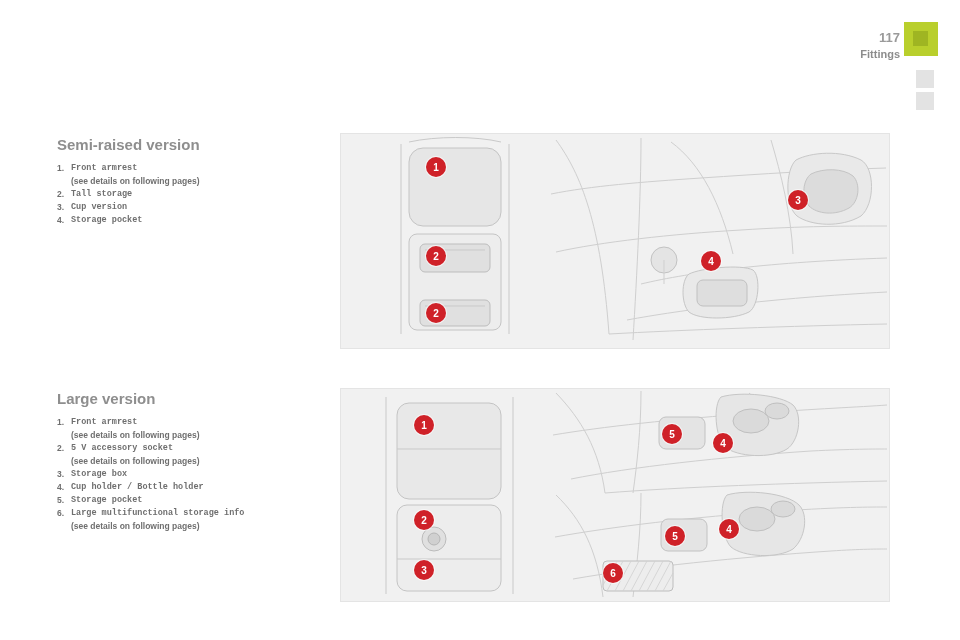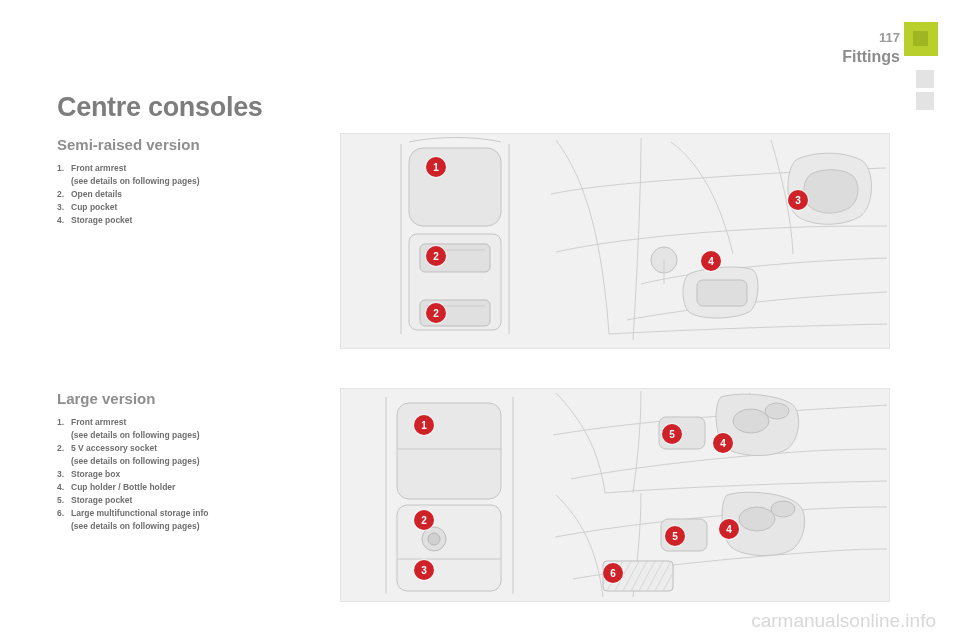--- a/index.html
+++ b/index.html
@@ -25,21 +25,21 @@
   }
   .corner-sq.s1{top:70px;}
   .corner-sq.s2{top:92px;}
 
   .page-number{
     position:absolute;right:60px;top:30px;
     font-size:13px;font-weight:bold;color:#9a9a9a;letter-spacing:0px;
   }
   .section-label{
     position:absolute;right:60px;top:48px;
-    font-size:16px;font-weight:bold;color:#8c8c8c;
+    font-size:11px;font-weight:bold;color:#8c8c8c;
   }
 
   
   .main-title{
     position:absolute;left:57px;top:92px;
     font-size:27px;font-weight:bold;color:#7d7d7d;
     letter-spacing:-0.3px;
   }
   .sub-title{
     position:absolute;left:57px;
@@ -50,21 +50,21 @@
 
   
   .legend{
     position:absolute;left:57px;width:250px;
     font-size:8.5px;font-weight:bold;color:#6f6f6f;line-height:13px;
   }
   .legend.a{top:162px;}
   .legend.b{top:416px;}
   .legend .row{display:flex;}
   .legend .num{width:14px;flex:0 0 14px;}
-  .legend .txt{flex:1;}
+  .legend .txt{flex:1;font-family:Liberation Mono, monospace;}
   .legend .sub{padding-left:14px;}
 
   
   .panel{
     position:absolute;background:#f1f1f1;border:1px solid #e4e4e4;
   }
   .panel.top{left:340px;top:133px;width:548px;height:214px;}
   .panel.bottom{left:340px;top:388px;width:548px;height:212px;}
 
   .fig{position:absolute;inset:0;}
@@ -90,37 +90,36 @@
 
   <div class="corner-block">
     <div class="inner"></div>
   </div>
   <div class="corner-sq s1"></div>
   <div class="corner-sq s2"></div>
 
   <div class="page-number">117</div>
   <div class="section-label">Fittings</div>
 
-  <div class="main-title">Centre consoles</div>
   <div class="sub-title a">Semi-raised version</div>
   <div class="sub-title b">Large version</div>
 
   <div class="legend a">
     <div class="row">
       <span class="num">1.</span>
       <span class="txt">Front armrest</span>
     </div>
     <div class="sub">(see details on following pages)</div>
     <div class="row">
       <span class="num">2.</span>
-      <span class="txt">Open details</span>
+      <span class="txt">Tall storage</span>
     </div>
     <div class="row">
       <span class="num">3.</span>
-      <span class="txt">Cup pocket</span>
+      <span class="txt">Cup version</span>
     </div>
     <div class="row">
       <span class="num">4.</span>
       <span class="txt">Storage pocket</span>
     </div>
   </div>
 
   <div class="legend b">
     <div class="row">
       <span class="num">1.</span>
@@ -257,14 +256,13 @@
     <div class="bubble" style="left:73px;top:26px;">1</div>
     <div class="bubble" style="left:73px;top:121px;">2</div>
     <div class="bubble" style="left:73px;top:171px;">3</div>
     <div class="bubble" style="left:321px;top:35px;">5</div>
     <div class="bubble" style="left:372px;top:44px;">4</div>
     <div class="bubble" style="left:324px;top:137px;">5</div>
     <div class="bubble" style="left:378px;top:130px;">4</div>
     <div class="bubble" style="left:262px;top:174px;">6</div>
   </div>
 
-  <div class="watermark">carmanualsonline.info</div>
 </div>
 
 </body></html>

